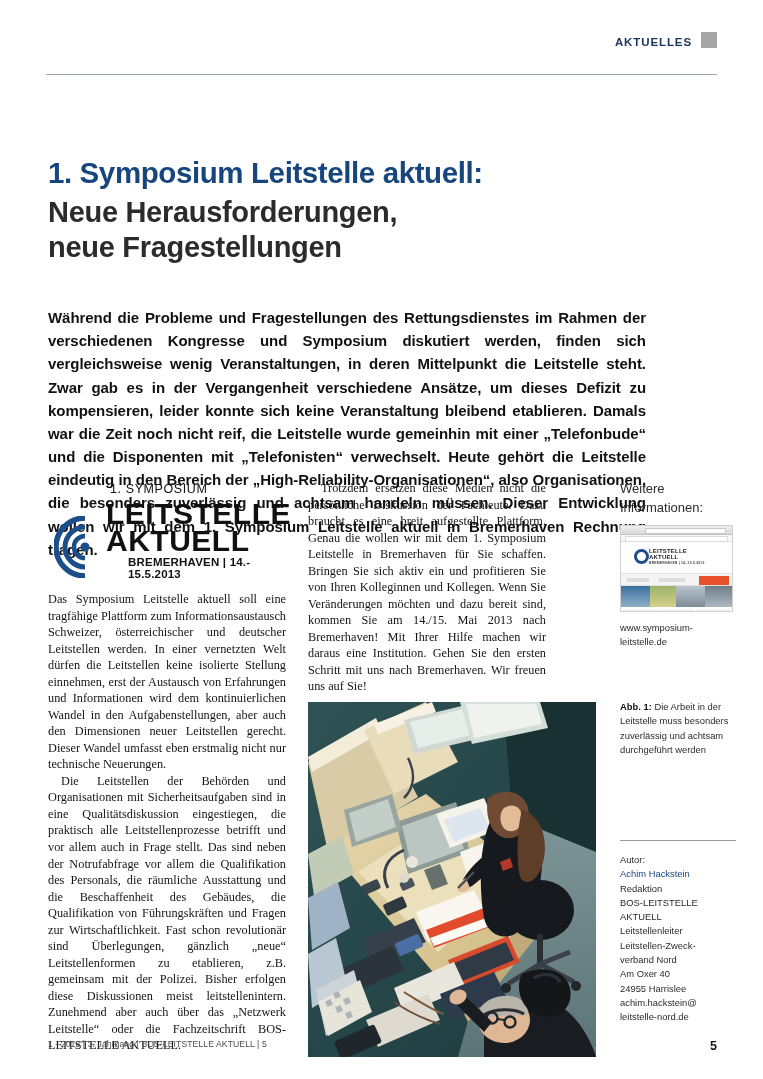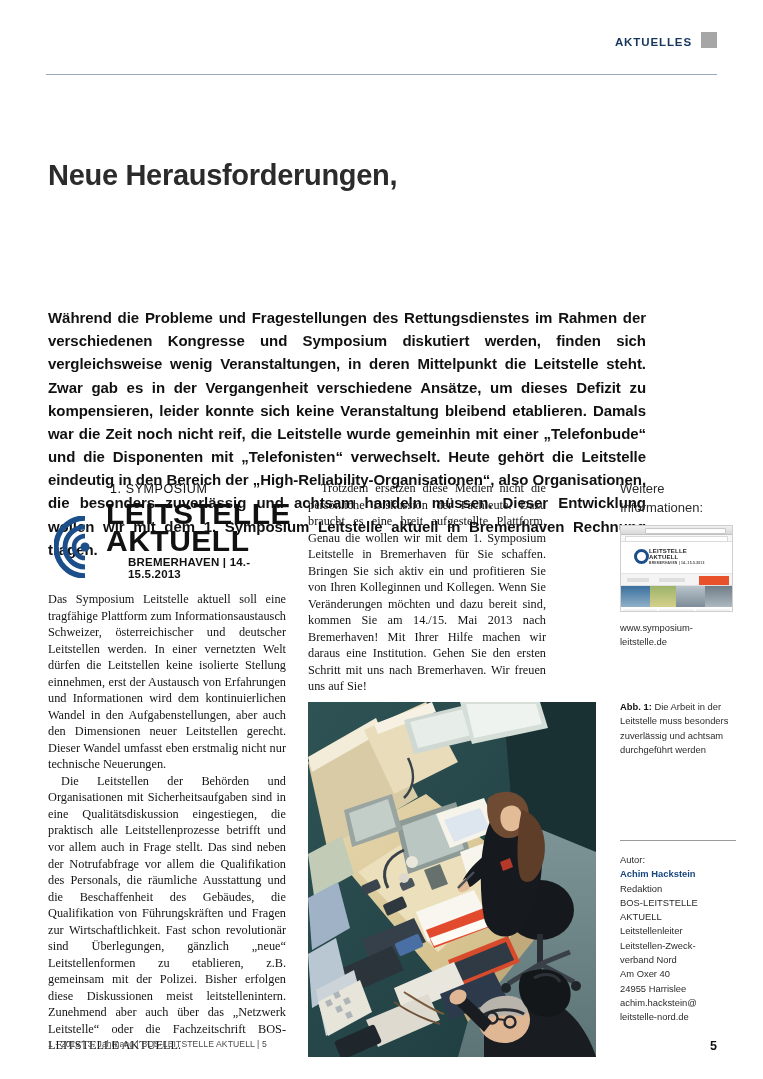--- a/index.html
+++ b/index.html
@@ -235,21 +235,21 @@
     height: 1px; background: #9a9a9a;
   }
   .author-block {
     position: absolute;
     left: 620px; top: 853px; width: 128px;
     font-size: 9.4px;
     line-height: 1.52;
     color: #2b2b2b;
   }
   .author-name {
-    font-weight: bold;
+    font-weight: normal;
     color: #17457e;
   }
 
   
   .photo {
     position: absolute;
     left: 308px; top: 702px;
     width: 288px; height: 355px;
     overflow: hidden;
     background: #2d4d4f;
@@ -277,21 +277,23 @@
 
 <div class="page-header">
   <div class="header-inner">
     <span class="header-kicker">AKTUELLES</span>
     <span class="header-square"></span>
   </div>
   <div class="header-rule"></div>
 </div>
 
 <div class="title-block">
+  <div class="title-line1">1. Symposium Leitstelle aktuell:</div>
   <div class="title-line2">Neue Herausforderungen,</div>
+  <div class="title-line3">neue Fragestellungen</div>
 </div>
 
 <div class="lead">Während die Probleme und Fragestellungen des Rettungsdienstes im Rahmen der verschiedenen Kongresse und Symposium diskutiert werden, finden sich vergleichsweise wenig Veranstaltungen, in deren Mittelpunkt die Leitstelle steht. Zwar gab es in der Vergangenheit verschiedene Ansätze, um dieses Defizit zu kompensieren, leider konnte sich keine Veranstaltung bleibend etablieren. Damals war die Zeit noch nicht reif, die Leitstelle wurde gemeinhin mit einer „Telefonbude“ und die Disponenten mit „Telefonisten“ verwechselt. Heute gehört die Leitstelle eindeutig in den Bereich der „High-Reliability-Organisationen“, also Organisationen, die besonders zuverlässig und achtsam handeln müssen. Dieser Entwicklung wollen wir mit dem 1. Symposium Leitstelle aktuell in Bremerhaven Rechnung tragen.</div>
 
 <div class="col-left">
 
   <div class="logo">
     <svg class="logo-target" viewBox="0 0 62 62">
       <g fill="none" stroke="#1c4f8a">
         <path d="M31 2 A29 29 0 1 0 31 60" stroke-width="5.4"></path>

